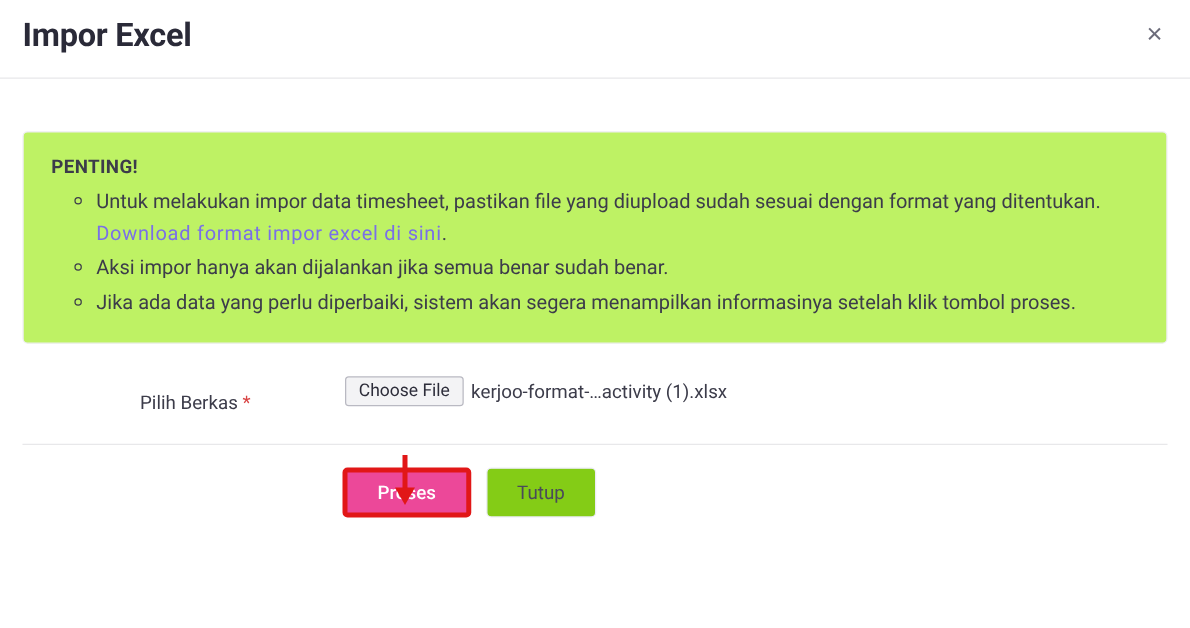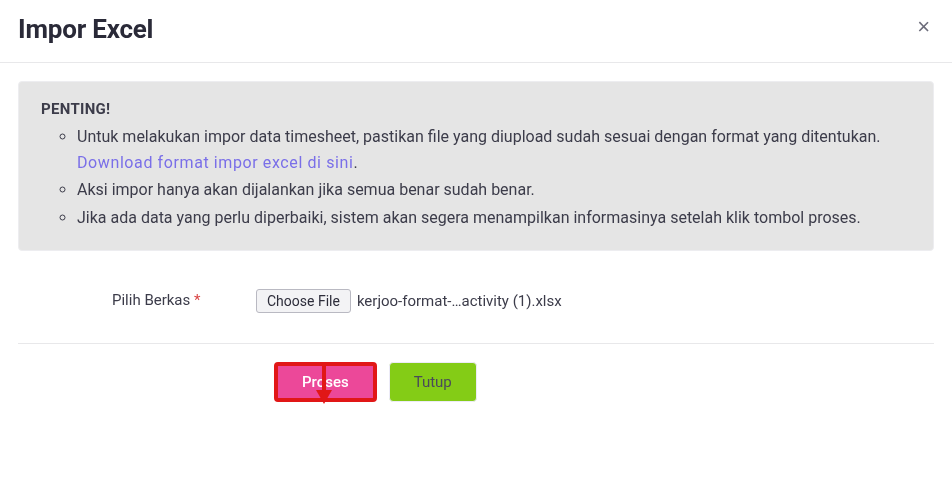--- a/index.html
+++ b/index.html
@@ -35,25 +35,26 @@
     line-height: 1;
     padding: 2px 4px;
     background: none;
     border: none;
     font-weight: 300;
   }
   .modal-body {
     padding: 18px 18px 0 18px;
   }
   .alert-box {
-    background: #e5e5e5;
+    background: #bef264;
     border: 1px solid #ededf0;
     border-radius: 4px;
     padding: 18px 22px 18px 22px;
     color: #3c3c4a;
+    margin-top: 24px;
   }
   .alert-title {
     font-weight: 700;
     font-size: 15px;
     letter-spacing: 0.3px;
     margin-bottom: 6px;
   }
   .alert-list {
     list-style-type: circle;
     padding-left: 36px;
@@ -64,44 +65,44 @@
   .alert-list li {
     margin-bottom: 2px;
   }
   .alert-link {
     color: #7a6fe8;
     text-decoration: none;
     letter-spacing: 0.6px;
   }
   .form-row {
     display: flex;
-    align-items: center;
+    align-items: flex-end;
     margin-top: 26px;
     padding-bottom: 24px;
+    gap: 20px;
   }
   .form-label-col {
     width: 238px;
     text-align: left;
     padding-left: 94px;
     padding-top: 4px;
     font-size: 15px;
     color: #3c3c4a;
   }
   .required-star {
     color: #d94545;
   }
   .form-input-col {
     flex: 1;
   }
   .file-picker-row {
     display: flex;
     align-items: center;
     gap: 6px;
     margin-bottom: 6px;
-    margin-top: 12px;
   }
   .choose-file-btn {
     border: 1px solid #b9b9c2;
     background: #f3f3f5;
     padding: 3px 10px;
     font-size: 14px;
     border-radius: 3px;
     cursor: pointer;
     color: #2d2d3a;
     font-family: inherit;

